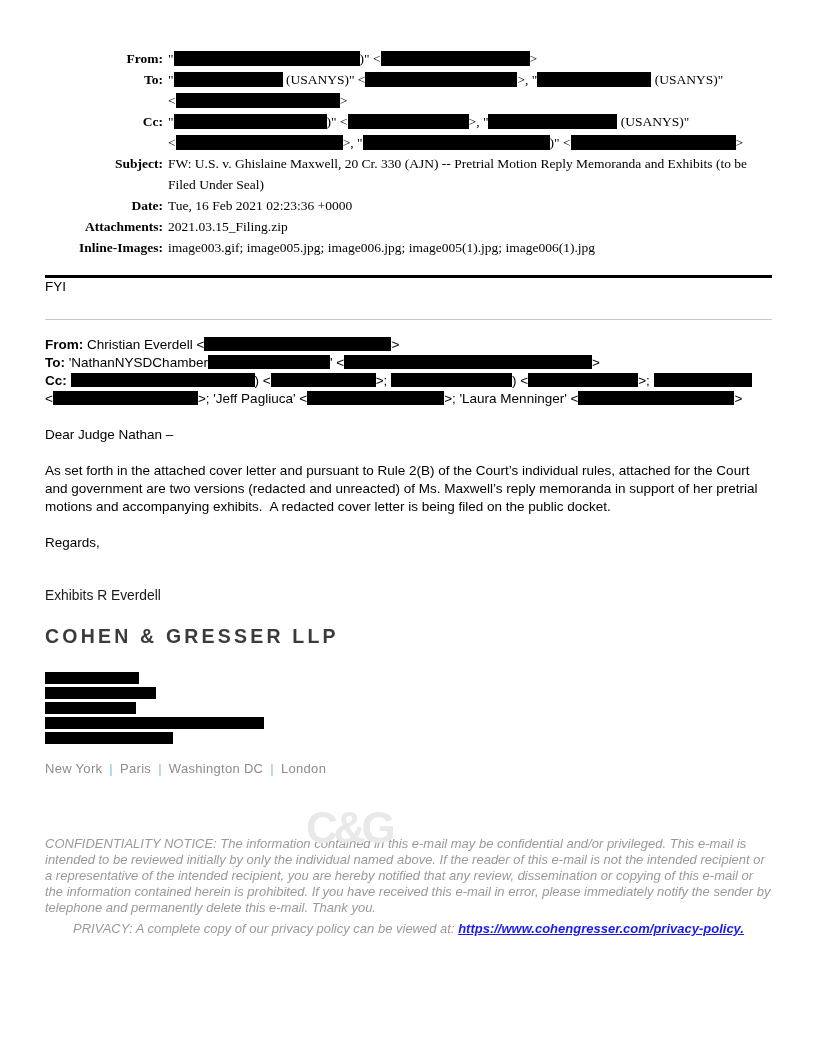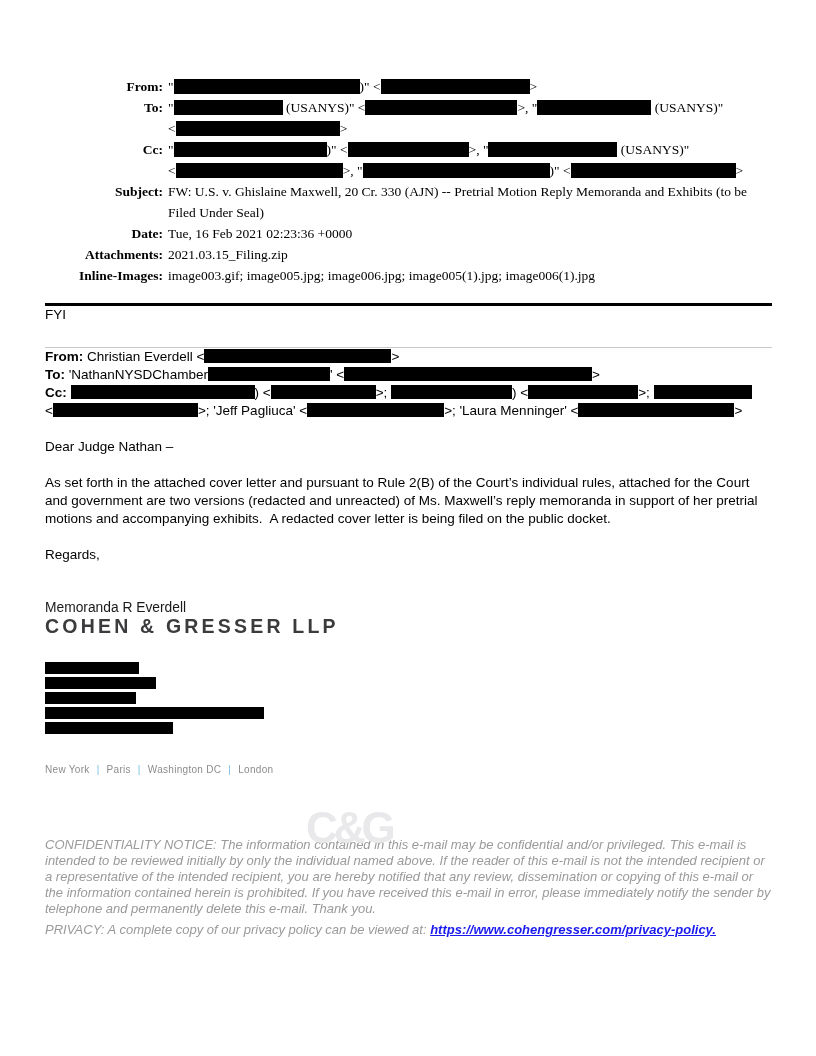--- a/index.html
+++ b/index.html
@@ -1,50 +1,50 @@
 <!DOCTYPE html>
 <html><head>
 <meta charset="utf-8">
 <style>
   html,body{margin:0;padding:0;background:#ffffff;}
   .page{
     width:816px;height:1056px;background:#fff;position:relative;box-sizing:border-box;
-    padding:76px 44px 0 45px;color:#000;font-family:"Liberation Sans",sans-serif;overflow:hidden;
+    padding:48px 44px 0 45px;color:#000;font-family:"Liberation Sans",sans-serif;overflow:hidden;
   }
   
   .mail-hdr{font-family:"Liberation Serif","DejaVu Serif",serif;font-size:13.5px;line-height:21px;}
   .hrow{display:flex;}
   .hlbl{flex:0 0 118px;width:118px;text-align:right;font-weight:bold;padding-right:5px;white-space:nowrap;}
   .hval{flex:1;min-width:0;}
   .redact{display:inline-block;background:#000;height:14px;vertical-align:-2px;}
   .mail-hdr .redact{height:15px;vertical-align:-3px;}
   .rule-thick{border:none;border-top:3px solid #000;margin:17px 0 0 0;}
   .rule-thin{border:none;border-top:1px solid #c9c9c9;margin:23px 0 0 0;}
   
   .body-text{font-size:13.5px;line-height:18px;}
   .fyi{margin-top:0;}
-  .fwd-hdr{margin-top:0;}
+  .fwd-hdr{margin-top:16px;}
   .fwd-hdr .fline{min-height:18px;}
   .salutation{margin-top:18px;}
   .para{margin:18px 0 0 0;max-width:729px;}
   .closing{margin-top:18px;}
   .signer{margin-top:36px;font-size:13.8px;color:#1a1a1a;}
-  .firm-logo{font-size:19.5px;font-weight:bold;letter-spacing:3.2px;color:#3b3b3d;}
+  .firm-logo{margin-top:22px;font-size:19.5px;font-weight:bold;letter-spacing:3.2px;color:#3b3b3d;}
   
   .sig-block{margin-top:24px;}
   .sig-bar{background:#000;height:12px;margin-bottom:3px;}
-  .cities{margin-top:29px;font-size:10px;line-height:14px;color:#8c8c8c;letter-spacing:0.3px;}
+  .cities{margin-top:18px;font-size:13px;line-height:14px;color:#8c8c8c;letter-spacing:0.3px;}
   .city-sep{color:#7cc0e4;padding:0 7px;}
   .watermark{
     position:absolute;left:306px;top:806px;font-size:44px;line-height:1;font-weight:bold;
     letter-spacing:-4px;color:#e9e9eb;font-family:"Liberation Sans",sans-serif;
   }
   
   .notice{margin-top:60px;max-width:729px;color:#9a9a9a;font-style:italic;font-size:13px;line-height:16px;}
-  .privacy{margin-top:5px;}
+  .privacy{margin-top:5px;text-align:center;}
   .privacy a{color:#1a1aef;font-weight:bold;text-decoration:underline;font-style:italic;}
 </style>
 </head>
 <body>
 
 <div class="page">
 
   <div class="mail-hdr" id="mailHdr">
       <div class="hrow">
         <span class="hlbl">From:</span>
@@ -104,21 +104,21 @@
       <div class="fline"><b>Cc:</b> <span class="redact" style="width: 184px;"></span>) &lt;<span class="redact" style="width: 105px;"></span>&gt;; <span class="redact" style="width: 121px;"></span>) &lt;<span class="redact" style="width: 110px;"></span>&gt;; <span class="redact" style="width: 98px;"></span></div>
       <div class="fline">&lt;<span class="redact" style="width: 145px;"></span>&gt;; 'Jeff Pagliuca' &lt;<span class="redact" style="width: 137px;"></span>&gt;; 'Laura Menninger' &lt;<span class="redact" style="width: 156px;"></span>&gt;</div>
     </div>
 
   <div class="body-text salutation">Dear Judge Nathan –</div>
 
   <p class="body-text para">As set forth in the attached cover letter and pursuant to Rule 2(B) of the Court’s individual rules, attached for the Court and government are two versions (redacted and unreacted) of Ms. Maxwell’s reply memoranda in support of her pretrial motions and accompanying exhibits.&nbsp; A redacted cover letter is being filed on the public docket.</p>
 
   <div class="body-text closing">Regards,</div>
 
-  <div class="signer">Memoranda R Everdell</div>
+  <div class="signer">Exhibits R Everdell</div>
 
   <div class="firm-logo">COHEN &amp; GRESSER LLP</div>
 
   <div class="sig-block" id="sigBars">
       <div class="sig-bar" style="width: 94px;"></div>
       <div class="sig-bar" style="width: 111px;"></div>
       <div class="sig-bar" style="width: 91px;"></div>
       <div class="sig-bar" style="width: 219px;"></div>
       <div class="sig-bar" style="width: 128px;"></div>
     </div>

